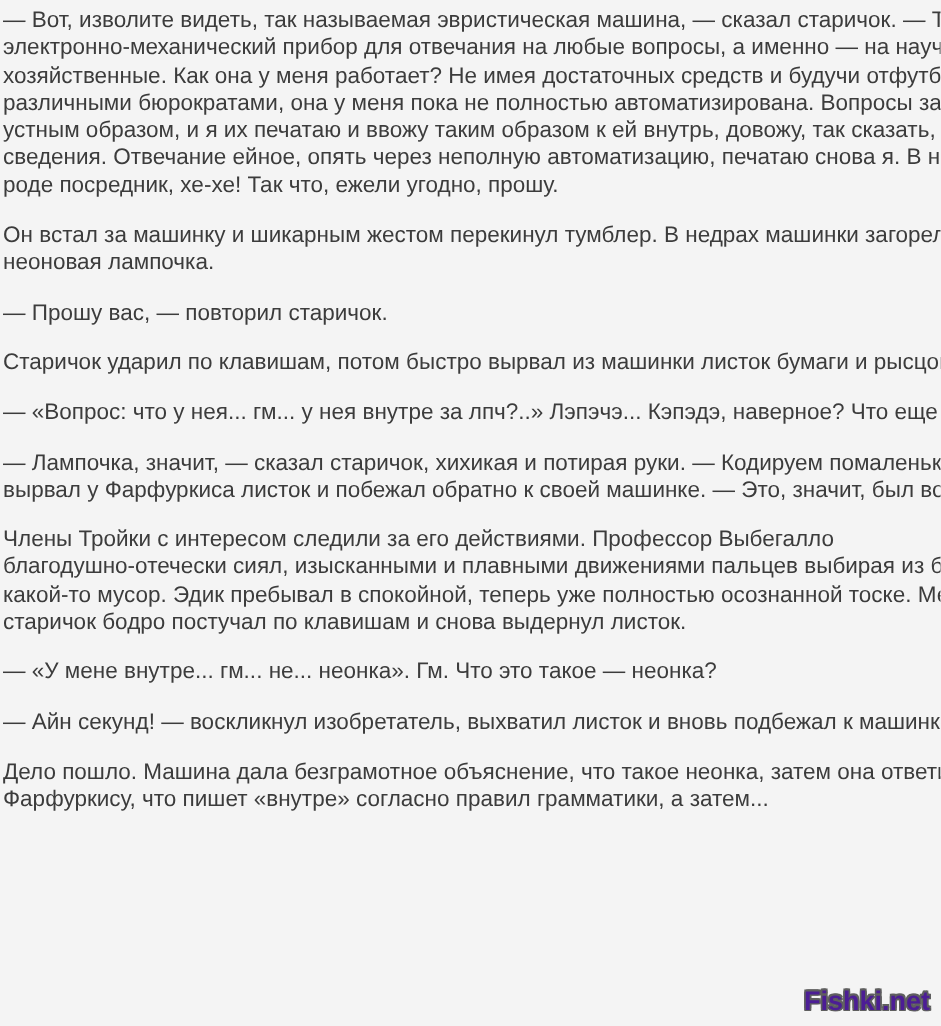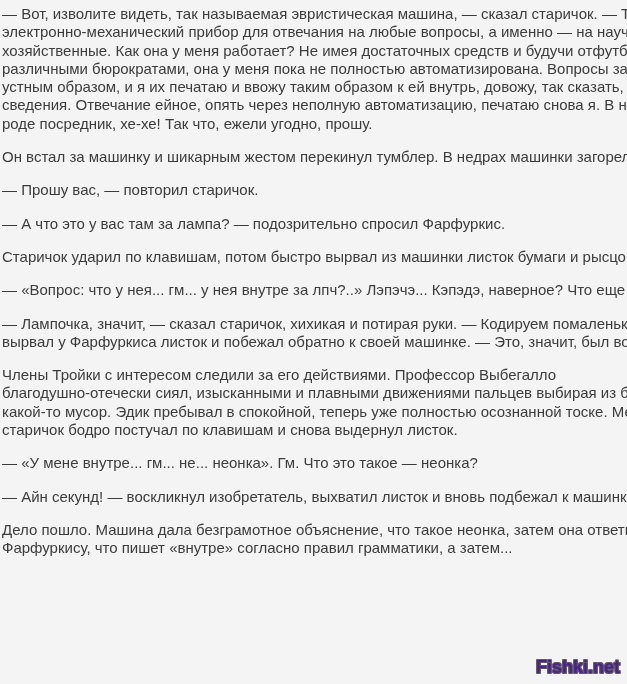--- a/index.html
+++ b/index.html
@@ -58,30 +58,30 @@
     <div class="line">хозяйственные. Как она у меня работает? Не имея достаточных средств и будучи отфутболиваем</div>
     <div class="line">различными бюрократами, она у меня пока не полностью автоматизирована. Вопросы задаются</div>
     <div class="line">устным образом, и я их печатаю и ввожу таким образом к ей внутрь, довожу, так сказать, до ейного</div>
     <div class="line">сведения. Отвечание ейное, опять через неполную автоматизацию, печатаю снова я. В некотором</div>
     <div class="line">роде посредник, хе-хе! Так что, ежели угодно, прошу.</div>
   <p></p>
 
   <p class="para">
     </p>
     <div class="line">Он встал за машинку и шикарным жестом перекинул тумблер. В недрах машинки загорелась</div>
+    <div class="line">неоновая лампочка.</div>
   <p></p>
 
   <p class="para">
     </p>
     <div class="line">— Прошу вас, — повторил старичок.</div>
   <p></p>
 
   <p class="para">
     </p>
-    <div class="line">— А что это у вас там за лампа? — подозрительно спросил Фарфуркис.</div>
   <p></p>
 
   <p class="para">
     </p>
     <div class="line">Старичок ударил по клавишам, потом быстро вырвал из машинки листок бумаги и рысцой поднес</div>
   <p></p>
 
   <p class="para">
     </p>
     <div class="line">— «Вопрос: что у нея... гм... у нея внутре за лпч?..» Лэпэчэ... Кэпэдэ, наверное? Что еще за</div>

